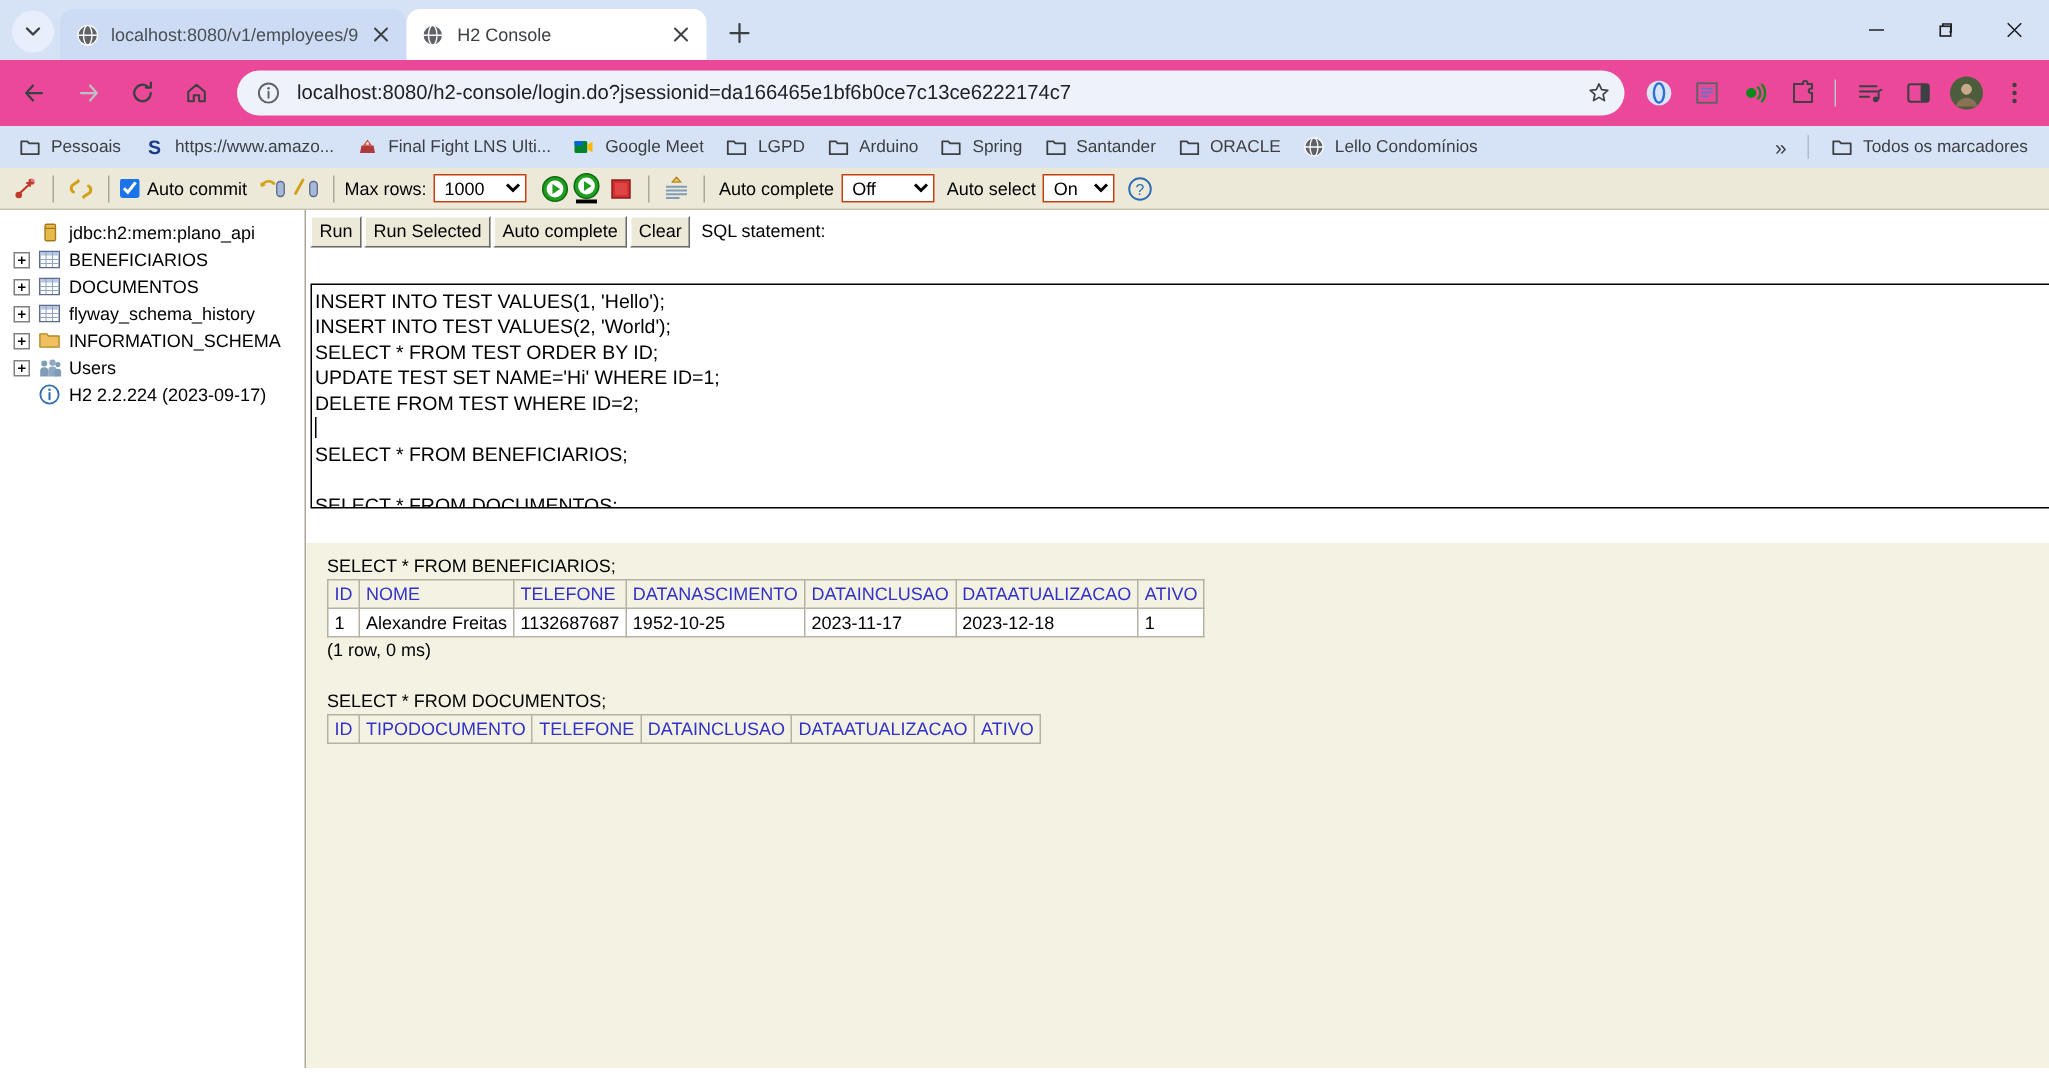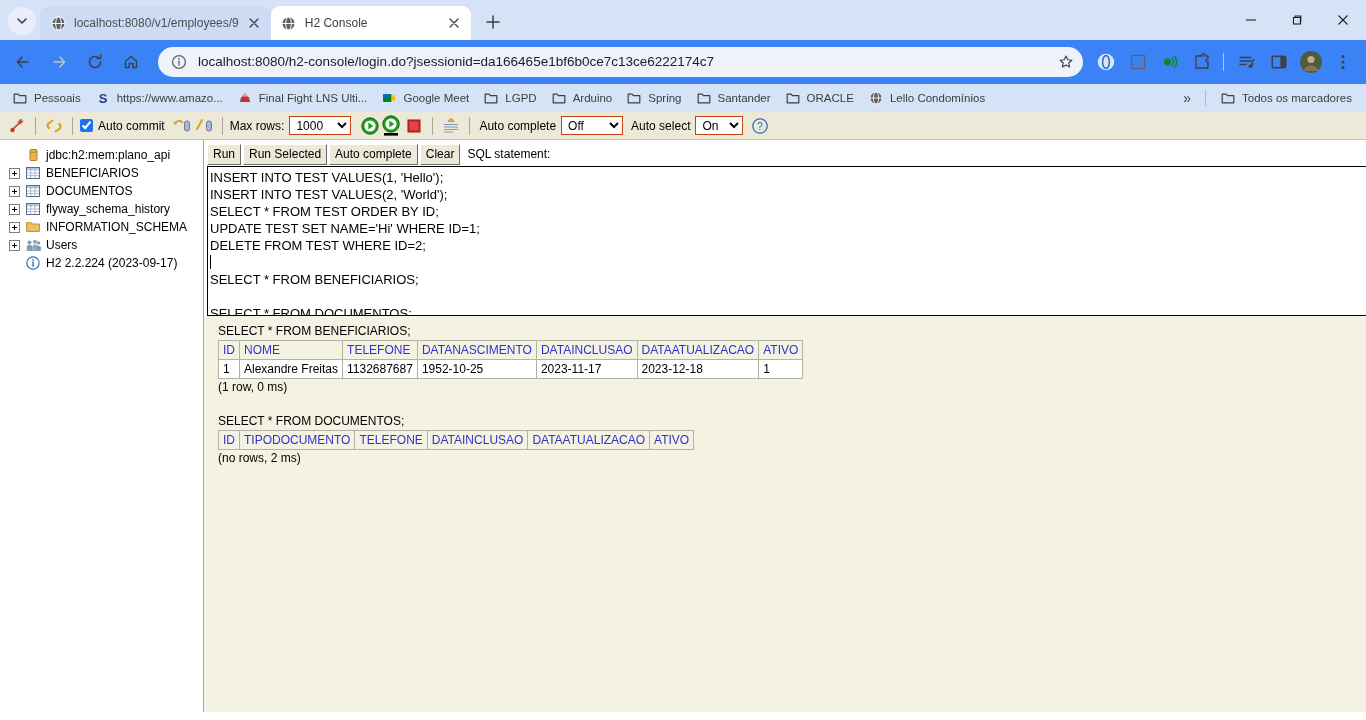--- a/index.html
+++ b/index.html
@@ -57,21 +57,21 @@
     display: flex; align-items: center;
   }
   .wincontrols div {
     width: 46px; height: 34px; display: flex;
     align-items: center; justify-content: center; cursor: pointer;
   }
 
   
   .toolbar {
     height: 44px; display: flex; align-items: center; padding: 0 8px;
-    background: #3b82f6;
+    background: #ec4899;
   }
   .navbtn {
     width: 30px; height: 30px; margin-right: 6px;
     display: flex; align-items: center; justify-content: center;
     border-radius: 50%; cursor: pointer; flex: 0 0 30px;
   }
   .omnibox {
     flex: 1 1 auto; height: 30px; background: #eef2fb; border-radius: 15px;
     display: flex; align-items: center; padding: 0 6px 0 12px; margin: 0 6px;
     min-width: 0;
@@ -141,21 +141,21 @@
   .trow .exp::before, .trow .exp::after {
     content: ''; position: absolute; background: #000;
   }
   .trow .exp::before { left: 2px; top: 4px; width: 5px; height: 1px; }
   .trow .exp::after { left: 4px; top: 2px; width: 1px; height: 5px; }
   .trow .noexp { width: 11px; flex: 0 0 11px; margin: 0 5px; }
   .trow .ticon2 { width: 16px; flex: 0 0 16px; display: flex; align-items: center;
     justify-content: center; margin-right: 5px; }
   .trow .tlabel { font-size: 12px; }
 
-  .h2main { flex: 1 1 auto; display: flex; flex-direction: column; min-width: 0; }
+  .h2main { flex: 1 1 auto; display: flex; flex-direction: column; min-width: 0; gap: 23px; }
 
   .sqlbar {
     height: 26px; display: flex; align-items: center; padding: 2px 0 0 3px;
     background: #ffffff; font-size: 12px;
   }
   .sqlbar button {
     font-family: "Liberation Sans", sans-serif; font-size: 12px; height: 21px;
     background: #ece9d8; border: 1px solid; border-color: #fff #696969 #696969 #fff;
     padding: 0 5px; margin-right: 2px; cursor: pointer; color: #000;
   }
@@ -693,19 +693,18 @@
               <tr>
                 <th>ID</th>
                 <th>TIPODOCUMENTO</th>
                 <th>TELEFONE</th>
                 <th>DATAINCLUSAO</th>
                 <th>DATAATUALIZACAO</th>
                 <th>ATIVO</th>
               </tr>
             </thead>
           </table>
-          <div class="res-status">(no rows, 2 ms)</div>
         </div>
 
       </div>
     </div>
   </div>
 </div>
 
 </body></html>

